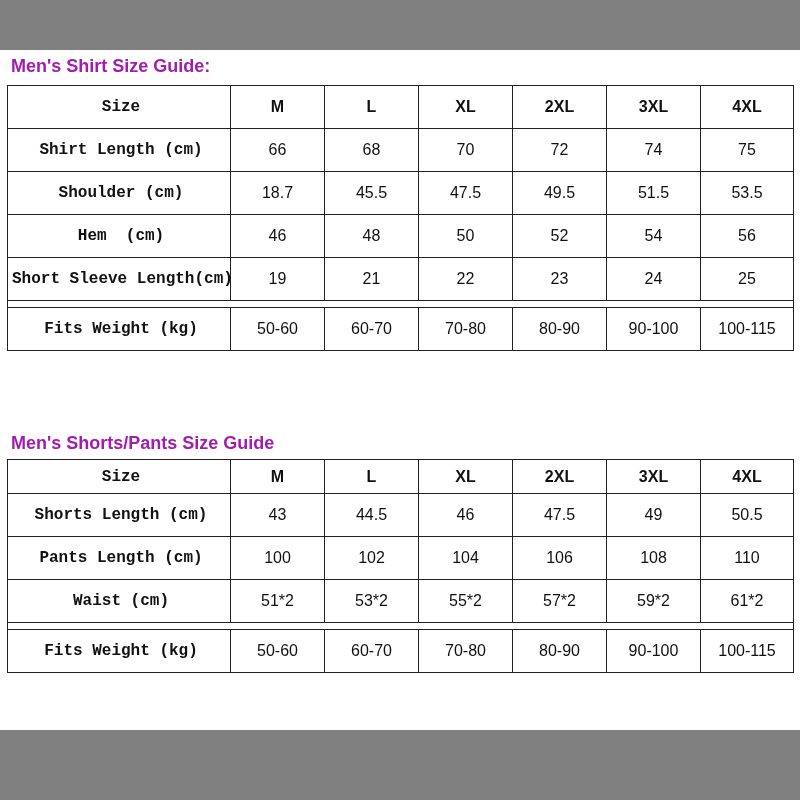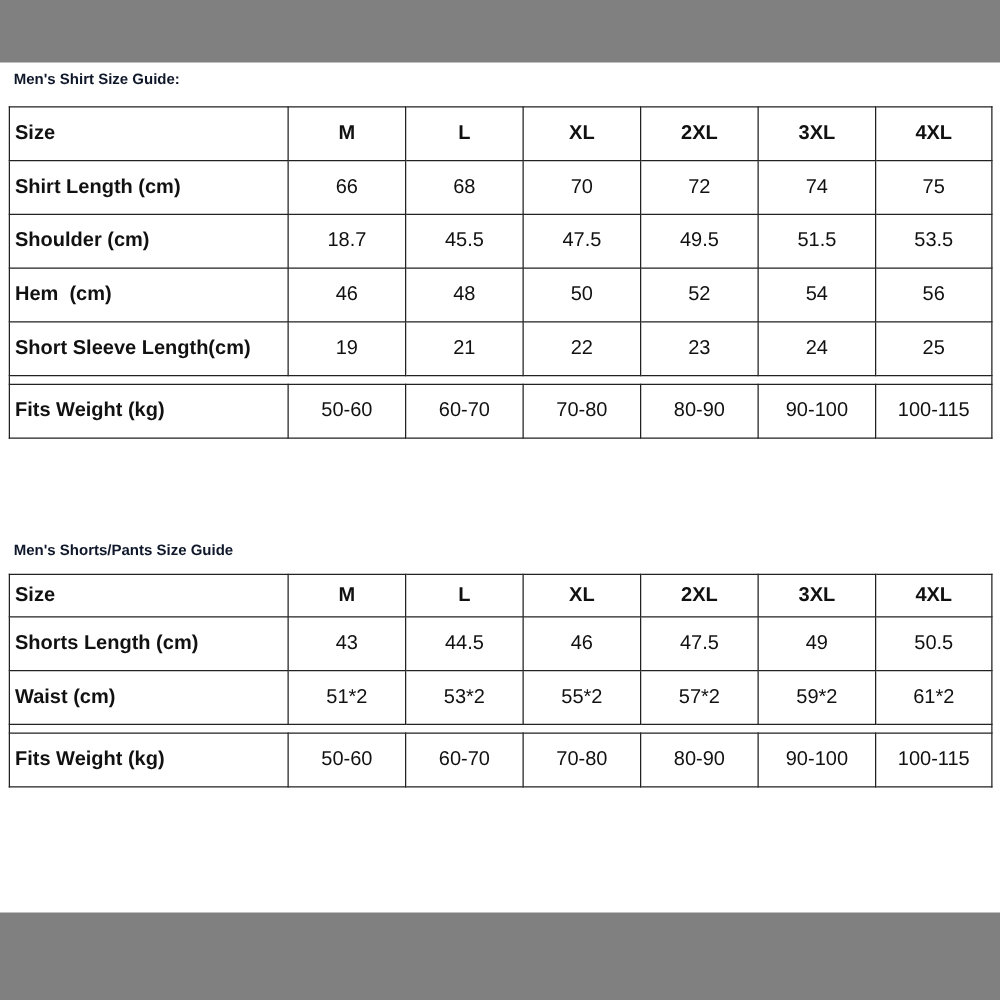--- a/index.html
+++ b/index.html
@@ -8,21 +8,21 @@
       background: #ffffff;
       font-family: "Liberation Sans", sans-serif;
       color: #111;
     }
     .band { position: absolute; left: 0; width: 800px; background: #7f807f; }
     .band.top { top: 0; height: 50px; }
     .band.bottom { top: 730px; height: 70px; }
 
     .title {
       position: absolute; left: 11px;
-      font-size: 12px; font-weight: bold; color: #0f172a;
+      font-size: 18px; font-weight: bold; color: #a21caf;
       white-space: nowrap;
     }
     #t1-title { top: 56px; }
     #t2-title { top: 433px; text-align: center; }
 
     table.guide {
       position: absolute; left: 7px;
       border-collapse: collapse;
       table-layout: fixed;
       width: 785px;
@@ -33,22 +33,23 @@
     table.guide td {
       border: 1.5px solid #222;
       padding: 0;
       font-size: 16px;
       text-align: center;
       vertical-align: middle;
       color: #111;
       white-space: nowrap;
     }
     table.guide td.label {
-      text-align: left; padding-left: 4px;
+      text-align: center; padding-left: 4px;
       font-weight: bold;
+      font-family: Liberation Mono, monospace;
     }
     table.guide tr.head td { font-weight: bold; }
     table.guide tr.spacer td { height: 6px; border-left: 1.5px solid #222; border-right: 1.5px solid #222; }
 
     #table1 tr.row td { height: 42px; }
     #table2 tr.row td { height: 42px; }
     #table2 tr.head td { height: 33px; }
 
     col.c-label { width: 223px; }
     col.c-size { width: 94px; }
@@ -157,20 +158,29 @@
   <tr class="row">
     <td class="label">Shorts Length (cm)</td>
     <td>43</td>
     <td>44.5</td>
     <td>46</td>
     <td>47.5</td>
     <td>49</td>
     <td>50.5</td>
   </tr>
   <tr class="row">
+    <td class="label">Pants Length (cm)</td>
+    <td>100</td>
+    <td>102</td>
+    <td>104</td>
+    <td>106</td>
+    <td>108</td>
+    <td>110</td>
+  </tr>
+  <tr class="row">
     <td class="label">Waist (cm)</td>
     <td>51*2</td>
     <td>53*2</td>
     <td>55*2</td>
     <td>57*2</td>
     <td>59*2</td>
     <td>61*2</td>
   </tr>
   <tr class="spacer">
     <td colspan="7"></td>

